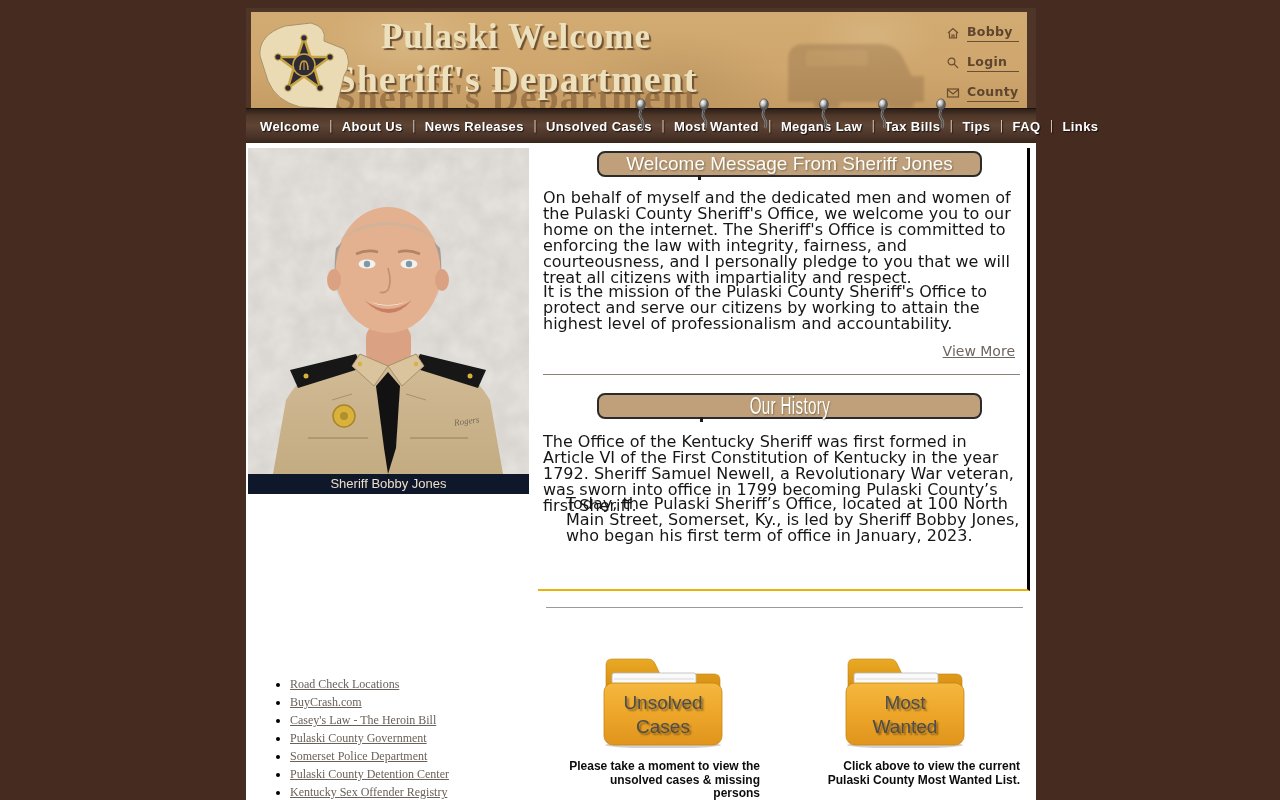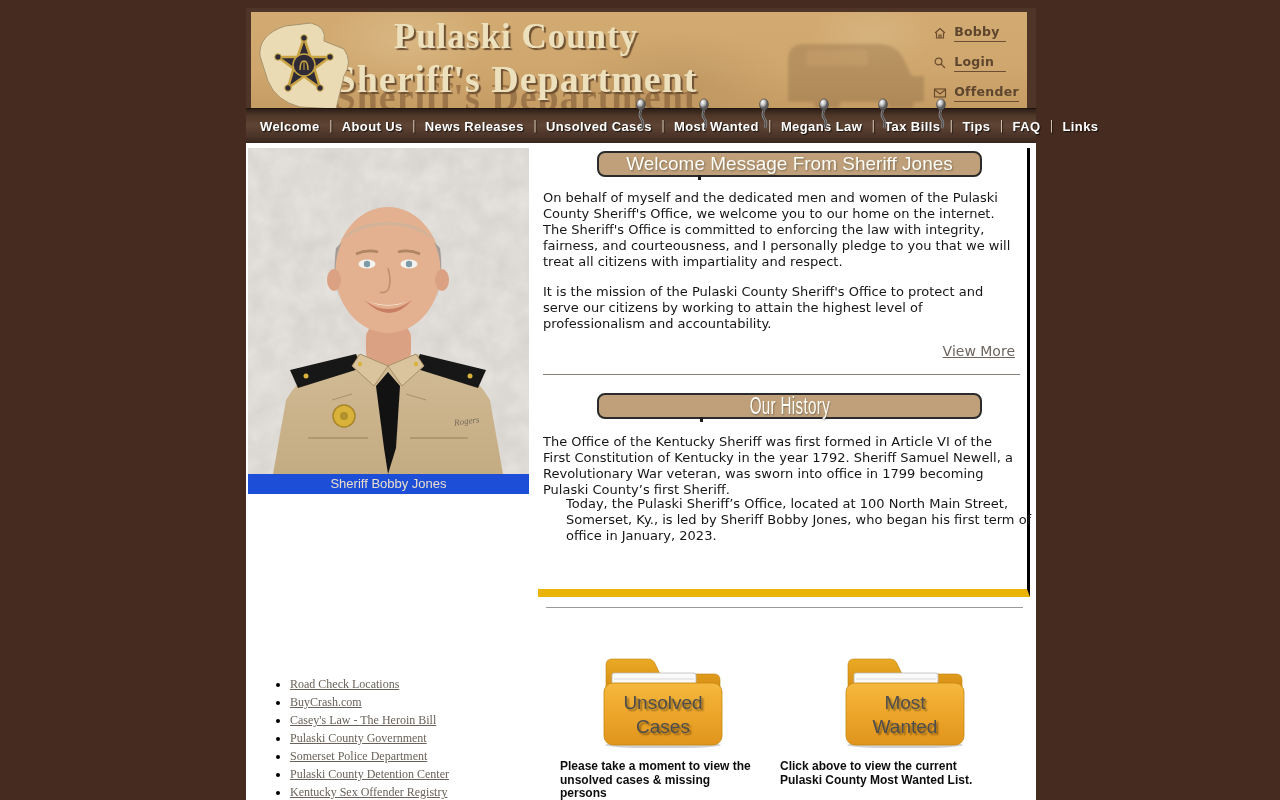--- a/index.html
+++ b/index.html
@@ -57,44 +57,44 @@
     text-shadow:1px 1px 1px rgba(0,0,0,.7);padding:0 4px;cursor:pointer;white-space:nowrap;
   }
   .nav-sep{color:#d6c4b2;font-size:12px;padding:0 5px;text-shadow:1px 1px 1px rgba(0,0,0,.6);}
   .clip{position:absolute;z-index:5;}
 
   
   .content{position:absolute;left:0;top:135px;width:790px;height:657px;background:#ffffff;}
 
   .photo{position:absolute;left:2px;top:5px;width:281px;height:326px;overflow:hidden;}
   .photo-caption{
-    position:absolute;left:2px;top:331px;width:281px;height:20px;background:#1d4ed8;
+    position:absolute;left:2px;top:331px;width:281px;height:20px;background:#0f172a;
     color:#ecdecb;font-size:13px;line-height:20px;text-align:center;
     font-family:"Liberation Sans",sans-serif;
   }
   .watermark{
     position:absolute;left:206px;top:268px;color:rgba(90,80,70,.75);font-size:9px;
     font-style:italic;transform:rotate(-8deg);font-family:"Liberation Serif",serif;
   }
 
   .rbox{
     position:absolute;left:292px;top:5px;width:489px;height:441px;
-    border-right:3px solid #000;border-bottom:8px solid #eab308;background:#fff;
+    border-right:3px solid #000;border-bottom:2px solid #eab308;background:#fff;
   }
   .sec-head{
     position:absolute;left:59px;width:381px;height:22px;box-sizing:content-box;
     background:#bfa07a;border:2px solid #2b2b2b;border-radius:8px;
     text-align:center;color:#fdfcf6;font-size:19px;line-height:22px;
     font-family:"Liberation Sans",sans-serif;text-shadow:1px 1px 2px rgba(0,0,0,.35);
     white-space:nowrap;
   }
   .cond{display:inline-block;transform:scaleX(.66);transform-origin:center;font-size:23px;letter-spacing:.5px;}
   .dot{position:absolute;width:3px;height:5px;background:#1c1c1c;}
   .body-text{
-    position:absolute;left:5px;width:478px;color:#161616;font-size:13px;line-height:15.9px;
+    position:absolute;left:5px;width:478px;color:#161616;font-size:16px;line-height:15.9px;
     font-family:"DejaVu Sans",sans-serif;
   }
   .view-more{
     position:absolute;right:12px;top:195px;color:#6e655f;font-size:14px;
     text-decoration:underline;cursor:pointer;font-family:"DejaVu Sans",sans-serif;
   }
   .hr1{position:absolute;left:5px;top:226px;width:477px;border-top:1px solid #8a8278;}
   .hr2{position:absolute;left:300px;top:464px;width:477px;border-top:1px solid #9a9a9a;}
 
   .quick-links{position:absolute;left:26px;top:534px;margin:0;padding-left:18px;}
@@ -102,37 +102,37 @@
   .quick-links a{color:#6a625a;text-decoration:underline;cursor:pointer;}
 
   .folder{position:absolute;top:502px;width:130px;height:103px;cursor:pointer;}
   .folder-label{
     position:absolute;left:0;top:40px;width:100%;text-align:center;
     color:#4d4d4d;font-size:19px;line-height:24px;font-family:"Liberation Sans",sans-serif;
     text-shadow:2px 2px 2px rgba(0,0,0,.4);
     margin-top:6px;
   }
   .folder-cap{
-    position:absolute;top:617px;text-align:left;color:#0d0d0d;
+    position:absolute;top:617px;text-align:right;color:#0d0d0d;
     font-size:12px;font-weight:bold;line-height:13.5px;font-family:"Liberation Sans",sans-serif;
   }
 </style>
 </head>
 <body>
 
 <div class="col">
 
   <div class="hdr">
     <svg class="ghost-car" width="170" height="86" viewBox="0 0 170 86">
       <path d="M22 38 q0-16 16-16 h74 q18 0 25 14 l9 18 h12 v26 h-10 a13 13 0 0 1 -26 0 h-48 a13 13 0 0 1 -26 0 h-26 z" fill="#6e4f33"></path>
       <rect x="40" y="28" width="62" height="16" rx="4" fill="#8f6c48"></rect>
     </svg>
     <div class="title-ghost">Sheriff's Department</div>
     <div class="titles">
-      <div class="title1">Pulaski County</div>
+      <div class="title1">Pulaski Welcome</div>
       <div class="title2">Sheriff's Department</div>
     </div>
 
     <svg style="position:absolute;left:4px;top:8px;z-index:2;" width="102" height="92" viewBox="0 0 102 92">
       <path d="M30 6 L56 3 Q72 7 69 21 L89 29 Q98 42 89 56 L81 89 L45 87 Q21 81 13 61 L5 36 Q3 15 30 6 Z" fill="#eadbb5" stroke="#a8926a" stroke-width="1"></path>
       <polygon points="49,18 55.5,37 75,37 59.5,48.5 65,68 49,56.5 33,68 38.5,48.5 23,37 42.5,37" fill="#2e2b36" stroke="#c8a443" stroke-width="2.5" stroke-linejoin="round"></polygon>
       <circle cx="49" cy="18" r="3.2" fill="#2e2b36" stroke="#c8a443"></circle>
       <circle cx="75" cy="37" r="3.2" fill="#2e2b36" stroke="#c8a443"></circle>
       <circle cx="65" cy="68" r="3.2" fill="#2e2b36" stroke="#c8a443"></circle>
       <circle cx="33" cy="68" r="3.2" fill="#2e2b36" stroke="#c8a443"></circle>
@@ -156,21 +156,21 @@
           <circle cx="5.5" cy="5.5" r="3.4"></circle>
             <line x1="8.2" y1="8.2" x2="12" y2="12"></line>
         </svg>
         <span class="hdr-link-label">Login</span>
       </div>
       <div class="hdr-link-row">
         <svg width="14" height="14" viewBox="0 0 14 14" fill="none" stroke="#6b4c2e" stroke-width="1.2">
           <rect x="1.5" y="3" width="11" height="8"></rect>
             <path d="M1.5 3.5 L7 8 L12.5 3.5"></path>
         </svg>
-        <span class="hdr-link-label">Offender</span>
+        <span class="hdr-link-label">County</span>
       </div>
     </div>
   </div>
 
   <div class="nav">
     <span class="nav-item">Welcome</span>
     <span class="nav-sep">|</span>
     <span class="nav-item">About Us</span>
     <span class="nav-sep">|</span>
     <span class="nav-item">News Releases</span>

